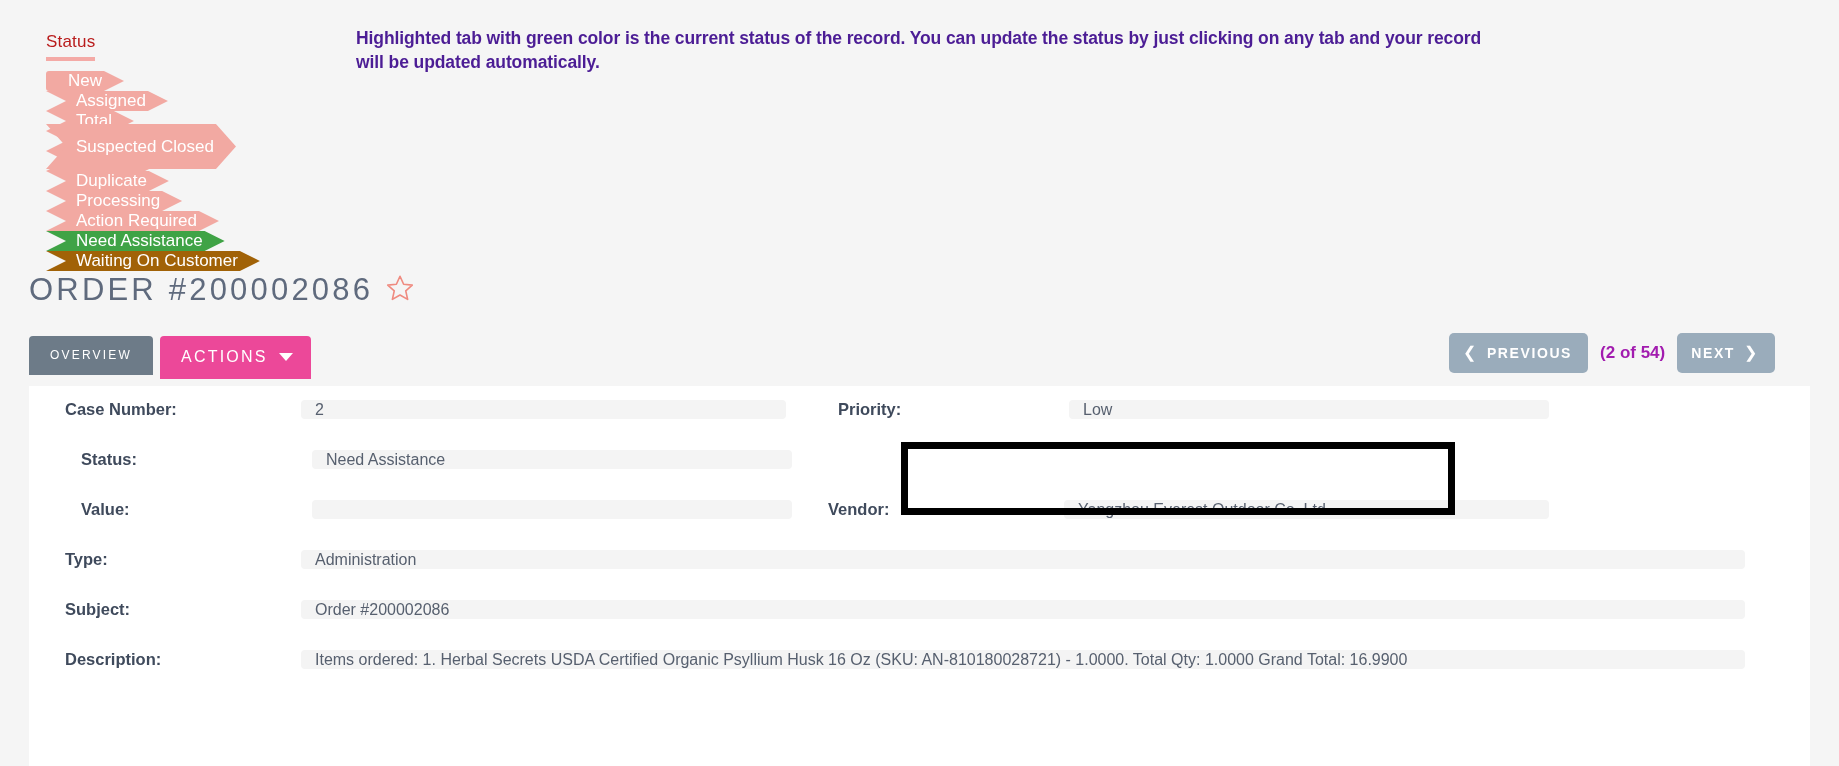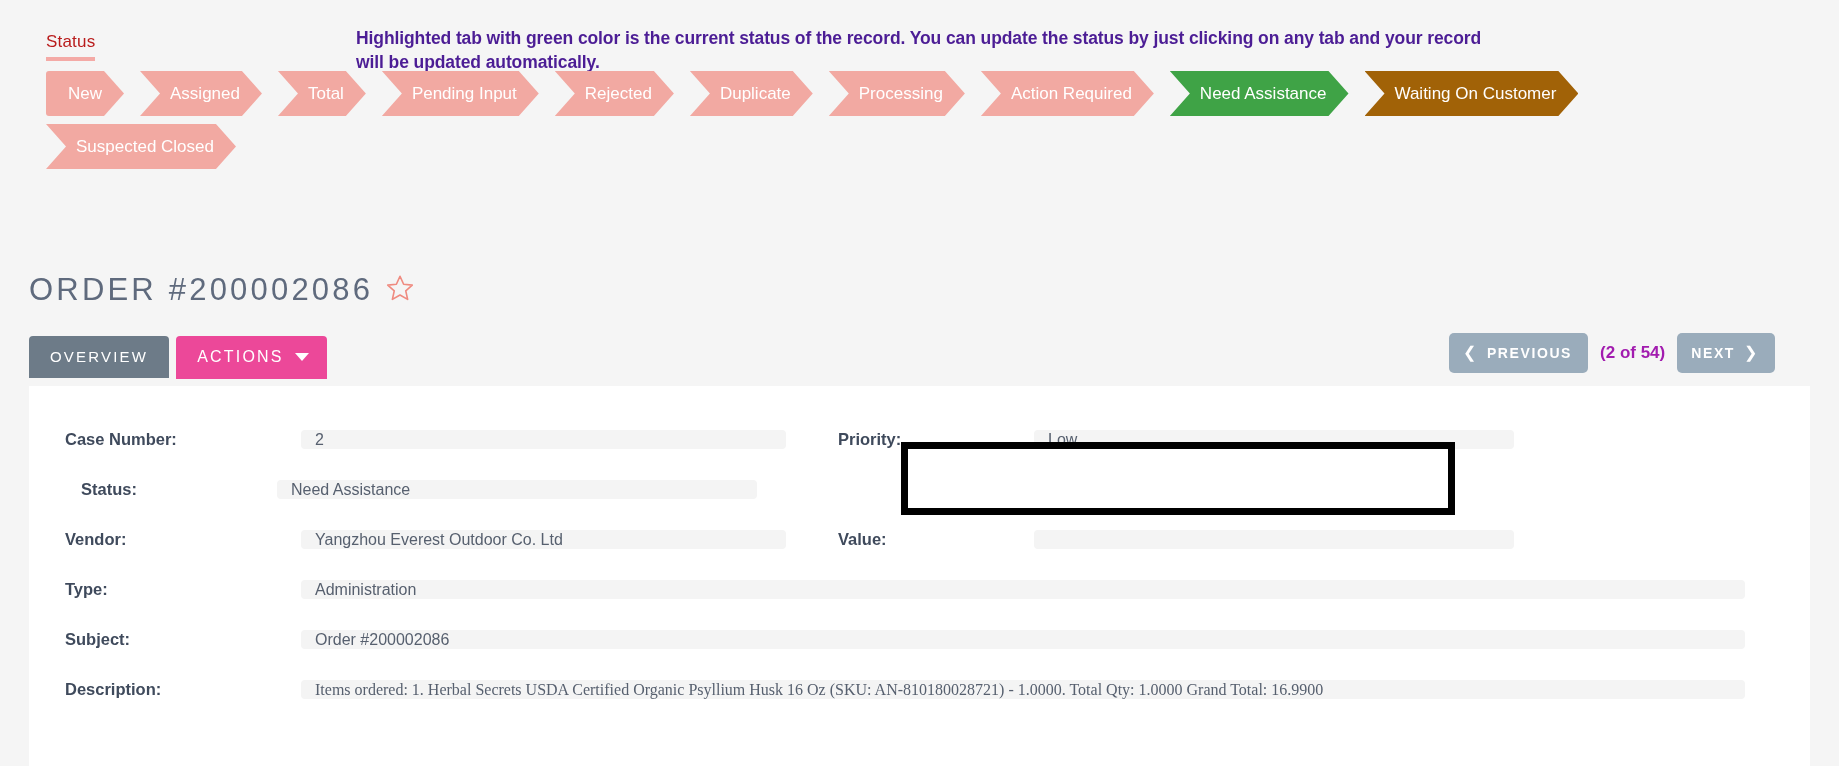--- a/index.html
+++ b/index.html
@@ -45,20 +45,21 @@
   .pipeline {
     position: absolute;
     left: 46px; top: 71px;
     width: 1700px;
   }
   .pipe-row {
     display: flex;
     align-items: flex-start;
     margin-bottom: 8px;
     height: 45px;
+    flex-direction: column;
   }
   .pipe-tab {
     position: relative;
     height: 45px;
     background: #f2a9a2;
     color: #ffffff;
     font-size: 17px;
     display: flex;
     align-items: center;
     padding: 0 22px 0 30px;
@@ -98,21 +99,21 @@
   
   .btn-row {
     position: absolute;
     left: 29px; top: 336px;
     display: flex;
     align-items: flex-start;
   }
   .btn-overview {
     background: #6d7b88;
     color: #ffffff;
-    font-size: 15px;
+    font-size: 12px;
     letter-spacing: 2.2px;
     padding: 12px 21px 13px 21px;
     border-radius: 4px 4px 0 0;
     cursor: pointer;
   }
   .btn-actions {
     background: #ec4899;
     color: #ffffff;
     font-size: 16px;
     letter-spacing: 2.2px;
@@ -168,21 +169,21 @@
     width: 1781px; height: 400px;
     background: #ffffff;
   }
 
   .fields {
     position: relative;
     padding-top: 14px;
   }
   .frow {
     display: flex;
-    align-items: flex-end;
+    align-items: flex-start;
     min-height: 49px;
     margin-bottom: 1px;
   }
   .fcell {
     display: flex;
     align-items: stretch;
   }
   .flabel {
     font-size: 16.5px;
     font-weight: bold;
@@ -200,23 +201,23 @@
     align-items: center;
     padding-left: 14px;
   }
 
   
   .col-left .flabel { width: 272px; }
   .col-left .fvalue { width: 485px; }
   .col-right .flabel { width: 224px; padding-left: 28px; }
   .col-right .fvalue { width: 480px; }
   .fvalue.wide { width: 1444px; }
-  .fvalue.widest { width: 1444px; font-family: Liberation Serif, serif; }
-
-  .col-right { margin-left: 24px; }
+  .fvalue.widest { width: 1444px; }
+
+  .col-right { margin-left: 24px; gap: 35px; }
 
   
   .hl-box {
     position: absolute;
     left: 901px; top: 442px;
     width: 554px; height: 73px;
     border: 7px solid #000000;
     pointer-events: none;
     z-index: 5;
   }
@@ -293,28 +294,28 @@
     </div>
 
     <div class="frow">
       <div class="fcell col-right">
         <div class="flabel">Status:</div>
         <div class="fvalue">Need Assistance</div>
       </div>
     </div>
 
     <div class="frow">
-      <div class="fcell col-left">
-        <div class="flabel">Vendor:</div>
-        <div class="fvalue">Yangzhou Everest Outdoor Co. Ltd</div>
-      </div>
       <div class="fcell col-right">
         <div class="flabel">Value:</div>
         <div class="fvalue"></div>
       </div>
+      <div class="fcell col-left">
+        <div class="flabel">Vendor:</div>
+        <div class="fvalue">Yangzhou Everest Outdoor Co. Ltd</div>
+      </div>
     </div>
 
     <div class="frow">
       <div class="fcell col-left">
         <div class="flabel">Type:</div>
         <div class="fvalue wide">Administration</div>
       </div>
     </div>
 
     <div class="frow">

